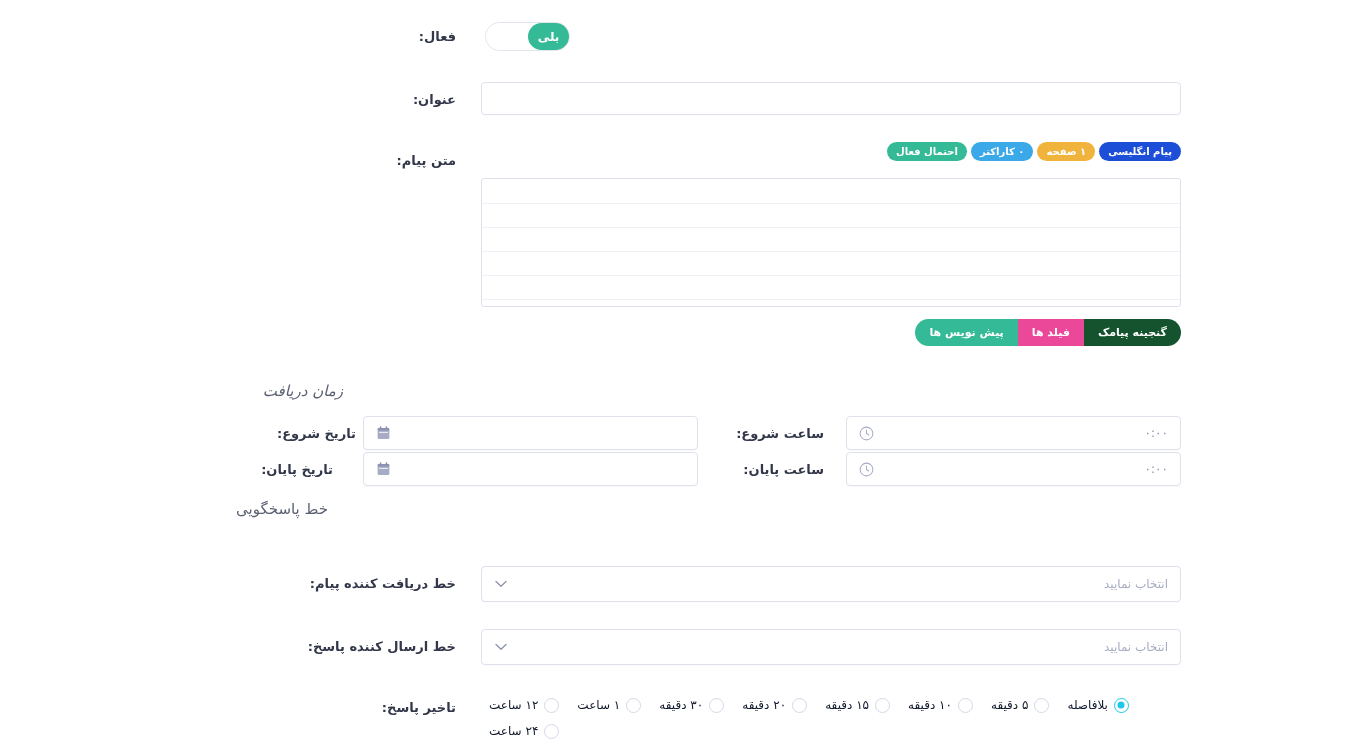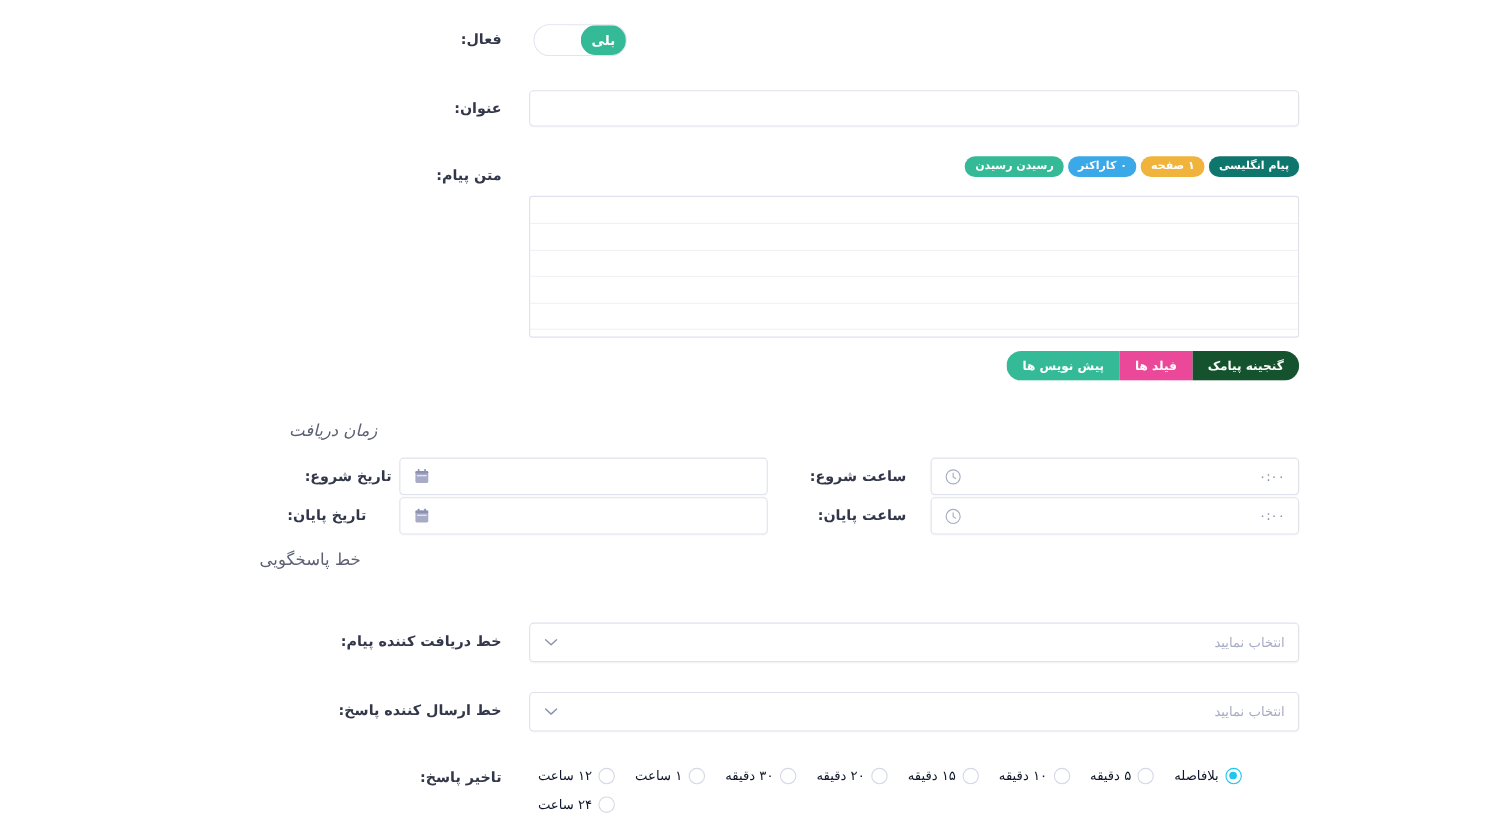--- a/index.html
+++ b/index.html
@@ -281,24 +281,24 @@
     <div class="toggle-knob"></div>
     <div class="toggle-on">بلی</div>
   </div>
 
   <div class="lbl" style="position:absolute; right:903px; top:91px;">عنوان:</div>
   <input class="txtinput" style="position: absolute; right: 178px; top: 82px;" value="" placeholder="">
 
   <div class="lbl" style="position:absolute; right:903px; top:152px;">متن پیام:</div>
 
   <div class="badges">
-    <div class="badge" style="background-color: #0f766e;">پیام انگلیسی</div>
+    <div class="badge" style="background-color: #1d4ed8;">پیام انگلیسی</div>
     <div class="badge" style="background-color: rgb(240, 180, 60);">۱ صفحه</div>
     <div class="badge" style="background-color: rgb(59, 169, 232);">۰ کاراکتر</div>
-    <div class="badge" style="background-color: rgb(52, 186, 150);">رسیدن رسیدن</div>
+    <div class="badge" style="background-color: rgb(52, 186, 150);">احتمال فعال</div>
   </div>
 
   <div class="ta-wrap">
     <textarea rows="6" placeholder="" style=""></textarea>
   </div>
 
   <div class="btn-group">
     <button style="background-color: #14532d;">گنجینه پیامک</button>
     <button style="background-color: #ec4899;">فیلد ها</button>
     <button style="background-color: rgb(52, 186, 150);">پیش نویس ها</button>

